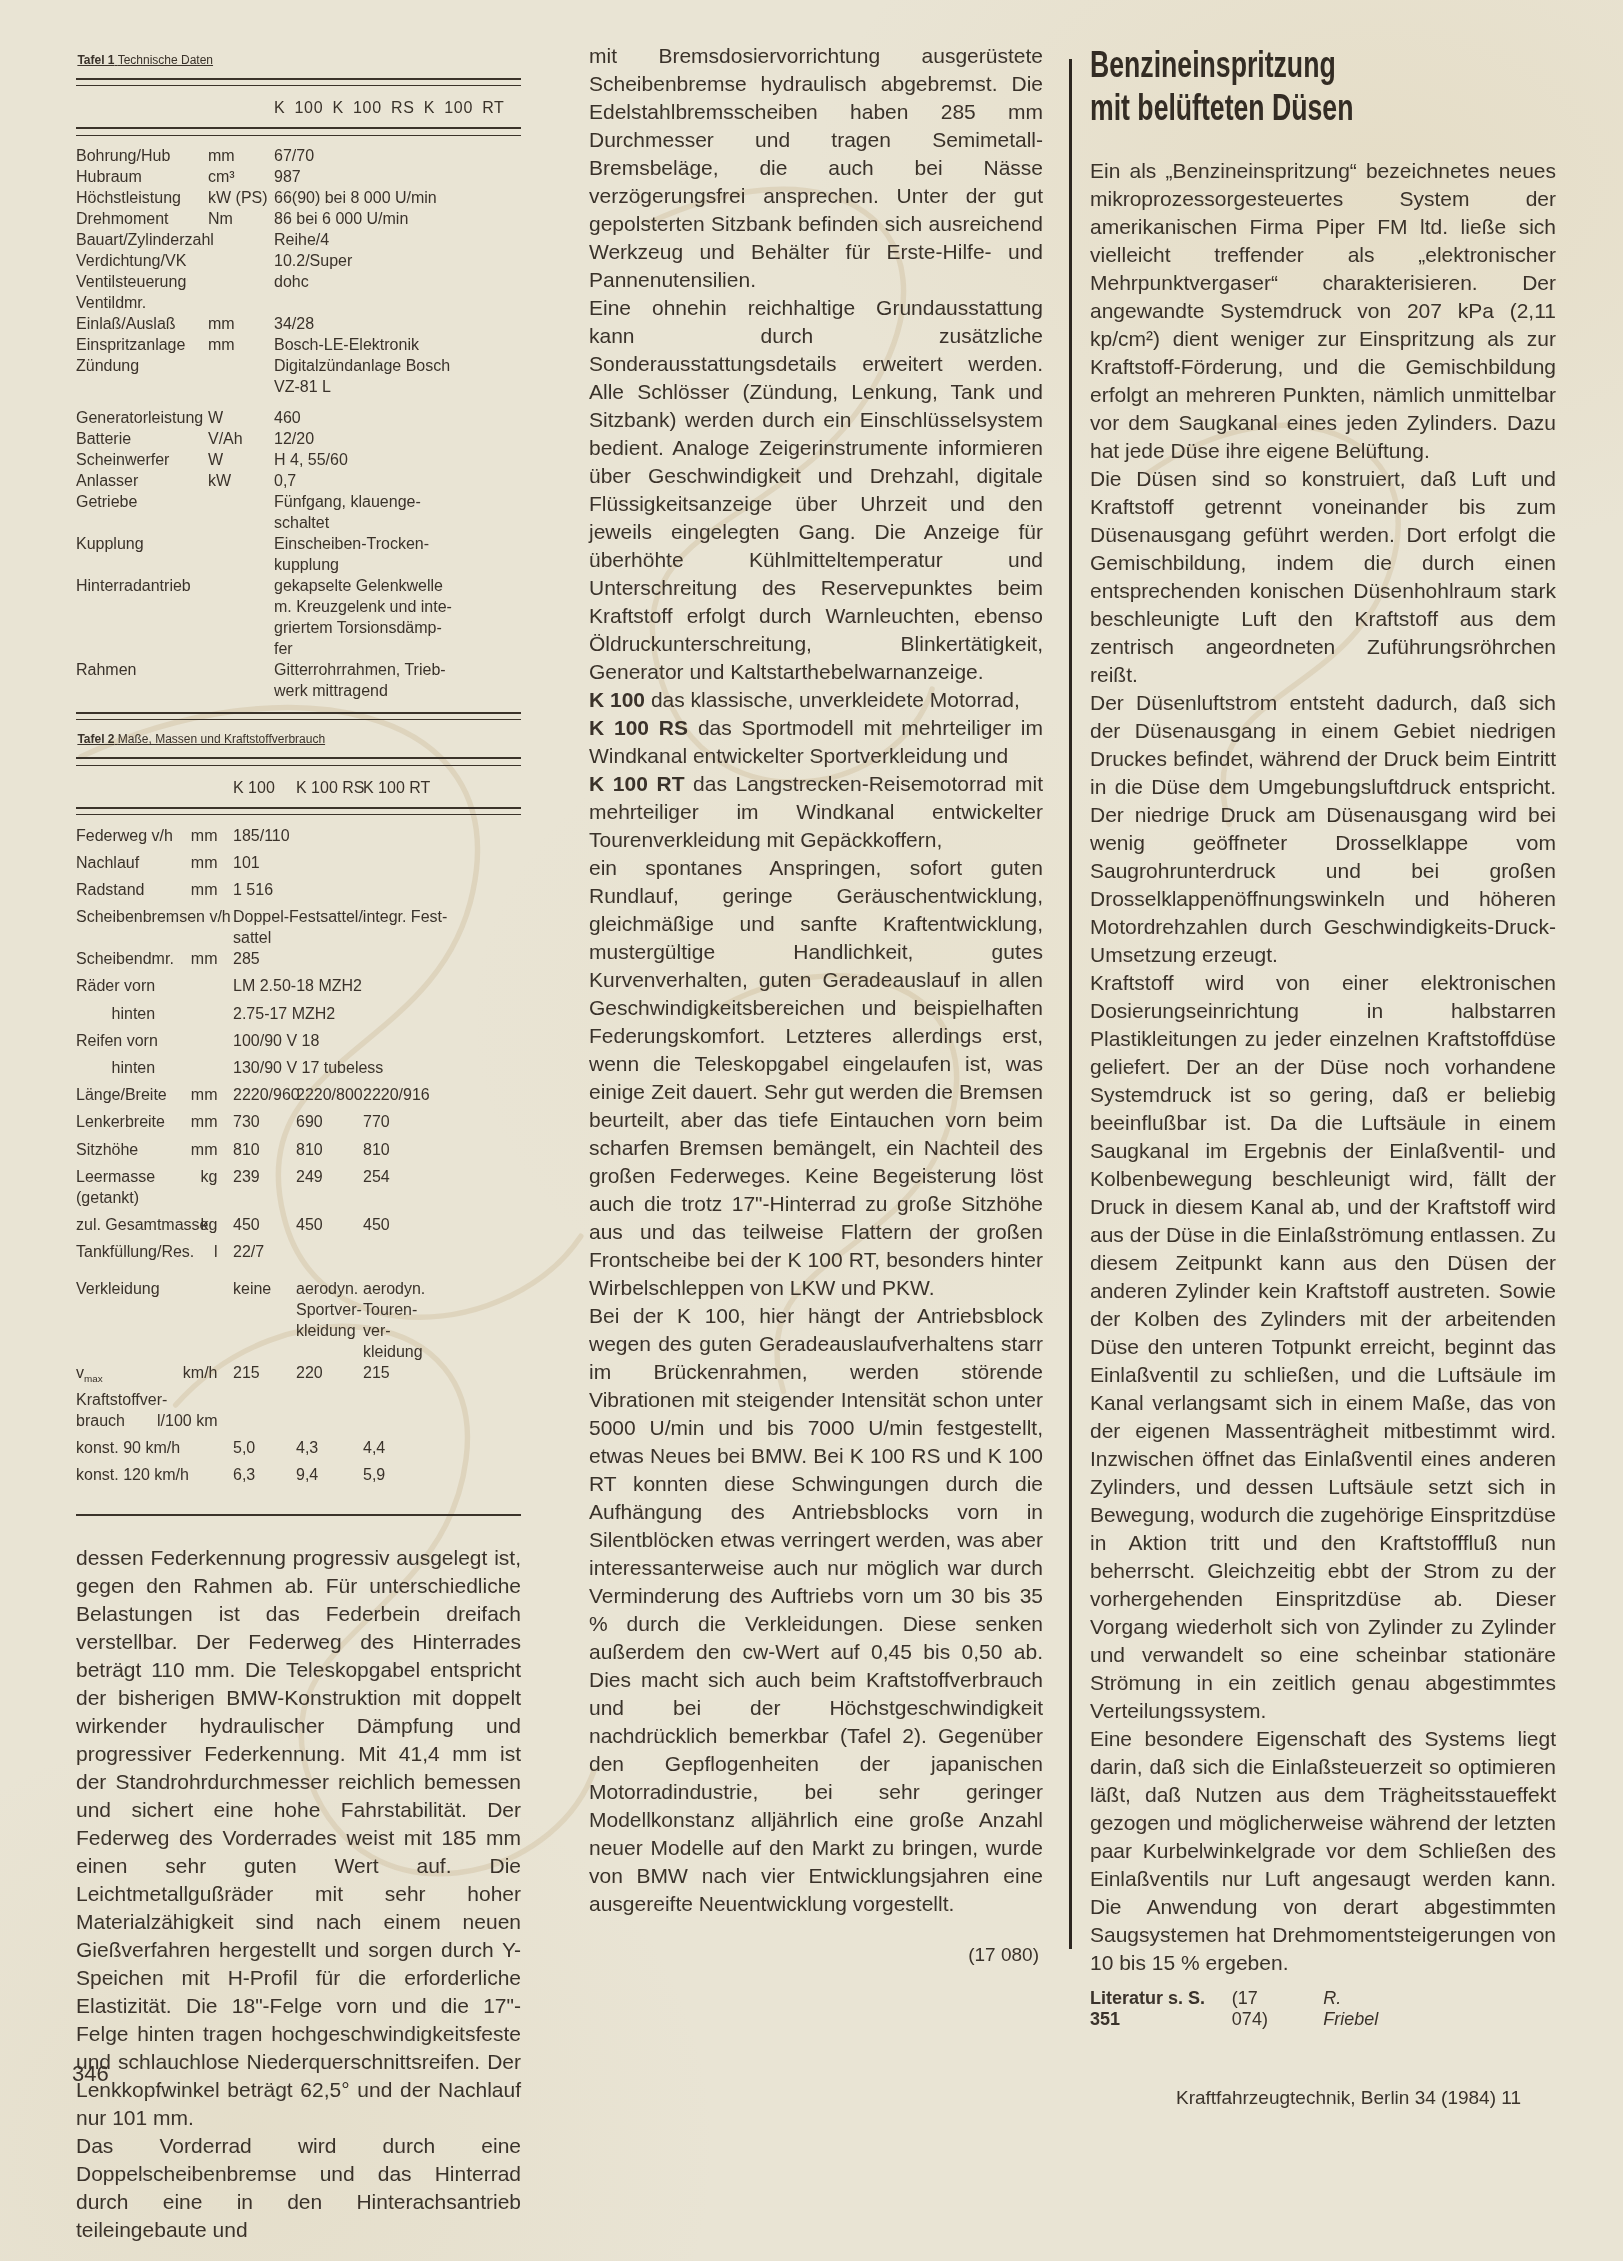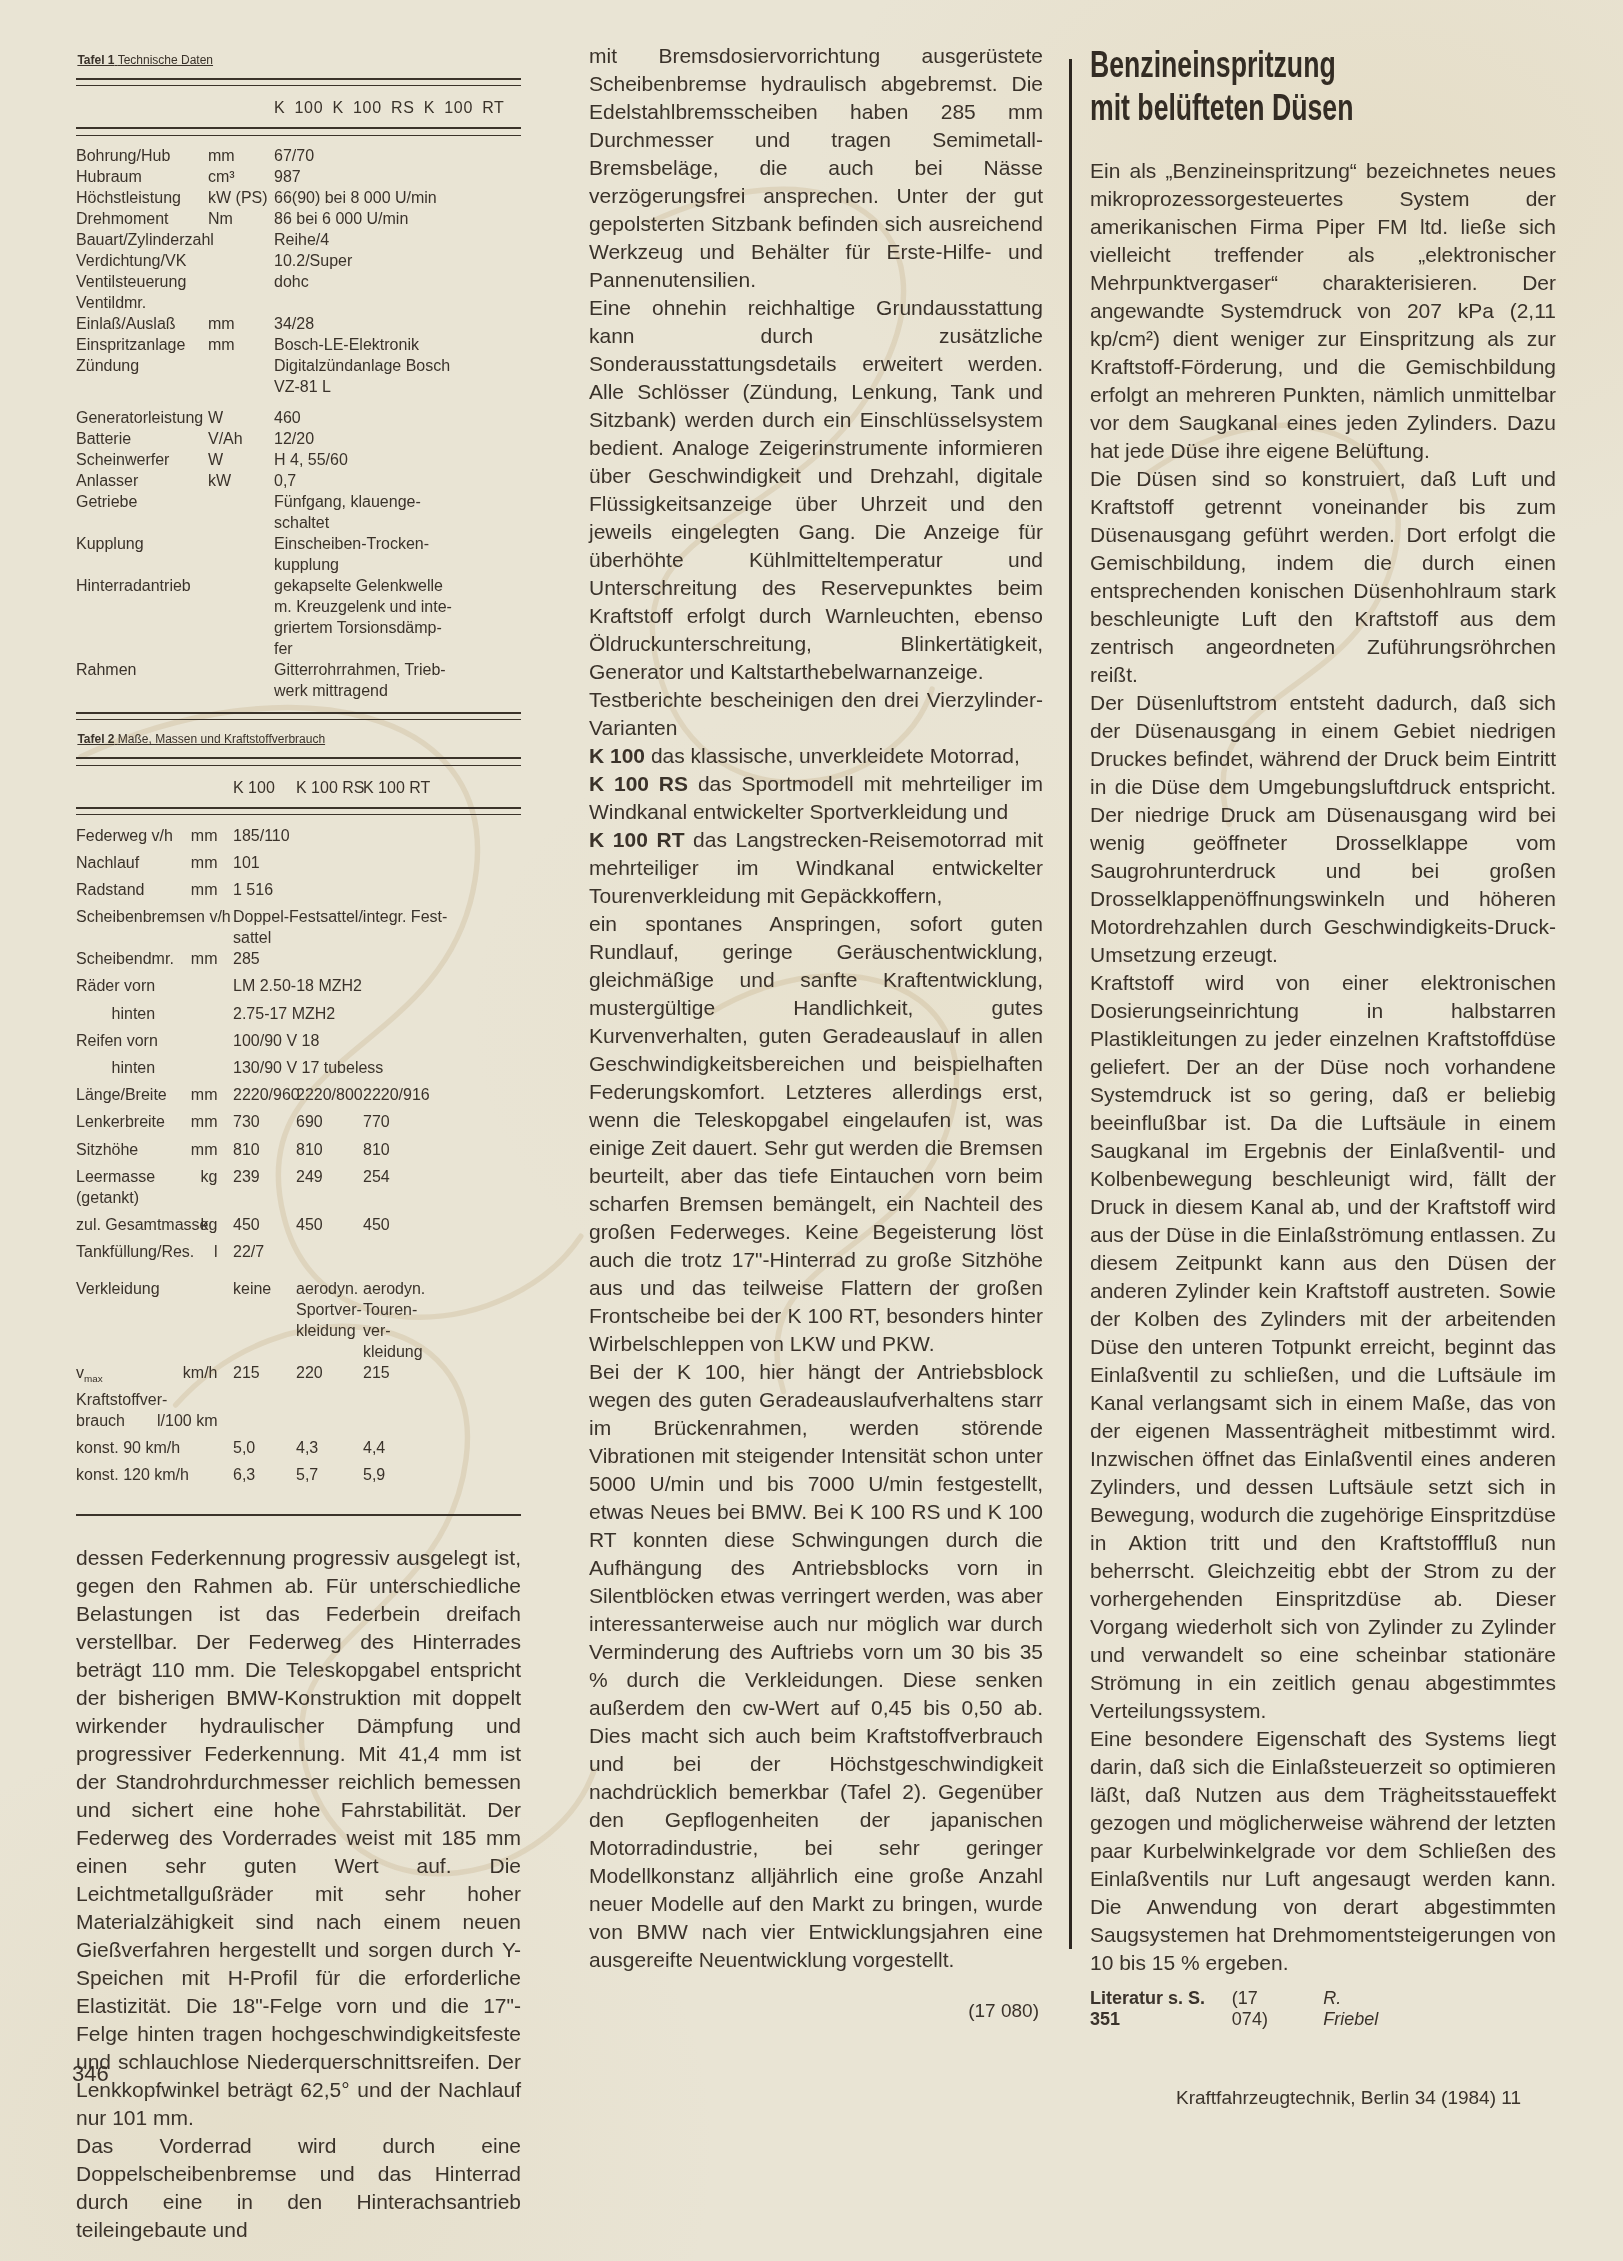--- a/index.html
+++ b/index.html
@@ -317,40 +317,39 @@
         </div>
         <div class="t2-row">
           <div class="cell lblunit"><span>konst. 90 km/h</span><sub></sub><span class="unit2"></span></div>
           <div class="cell v">5,0</div>
           <div class="cell v">4,3</div>
           <div class="cell v">4,4</div>
         </div>
         <div class="t2-row">
           <div class="cell lblunit"><span>konst. 120 km/h</span><sub></sub><span class="unit2"></span></div>
           <div class="cell v">6,3</div>
-          <div class="cell v">5,7</div>
+          <div class="cell v">9,4</div>
           <div class="cell v">5,9</div>
         </div>
       </div>
     <div class="rule-single"></div>
   </section>
 
   <div class="body-text lc-body">
 
   <p class="para"><b class="lead"></b><span>dessen Federkennung progressiv ausgelegt ist, gegen den Rahmen ab. Für unterschiedliche Belastungen ist das Federbein dreifach verstellbar. Der Federweg des Hinterrades beträgt 110 mm. Die Teleskopgabel entspricht der bisherigen BMW-Konstruktion mit doppelt wirkender hydraulischer Dämpfung und progressiver Federkennung. Mit 41,4 mm ist der Standrohrdurchmesser reichlich bemessen und sichert eine hohe Fahrstabilität. Der Federweg des Vorderrades weist mit 185 mm einen sehr guten Wert auf. Die Leichtmetallgußräder mit sehr hoher Materialzähigkeit sind nach einem neuen Gießverfahren hergestellt und sorgen durch Y-Speichen mit H-Profil für die erforderliche Elastizität. Die 18"-Felge vorn und die 17"-Felge hinten tragen hochgeschwindigkeitsfeste und schlauchlose Niederquerschnittsreifen. Der Lenkkopfwinkel beträgt 62,5° und der Nachlauf nur 101 mm.</span></p>
       <p class="para"><b class="lead"></b><span>Das Vorderrad wird durch eine Doppelscheibenbremse und das Hinterrad durch eine in den Hinterachsantrieb teileingebaute und</span></p>
     </div>
 </div>
 
 <div class="col-mid">
   <div class="body-text">
 
   <p class="para"><b class="lead"></b><span>mit Bremsdosiervorrichtung ausgerüstete Scheibenbremse hydraulisch abgebremst. Die Edelstahlbremsscheiben haben 285 mm Durchmesser und tragen Semimetall-Bremsbeläge, die auch bei Nässe verzögerungsfrei ansprechen. Unter der gut gepolsterten Sitzbank befinden sich ausreichend Werkzeug und Behälter für Erste-Hilfe- und Pannenutensilien.</span></p>
       <p class="para"><b class="lead"></b><span>Eine ohnehin reichhaltige Grundausstattung kann durch zusätzliche Sonderausstattungsdetails erweitert werden. Alle Schlösser (Zündung, Lenkung, Tank und Sitzbank) werden durch ein Einschlüsselsystem bedient. Analoge Zeigerinstrumente informieren über Geschwindigkeit und Drehzahl, digitale Flüssigkeitsanzeige über Uhrzeit und den jeweils eingelegten Gang. Die Anzeige für überhöhte Kühlmitteltemperatur und Unterschreitung des Reservepunktes beim Kraftstoff erfolgt durch Warnleuchten, ebenso Öldruckunterschreitung, Blinkertätigkeit, Generator und Kaltstarthebelwarnanzeige.</span></p>
-      <p class="para"><b class="lead"></b><span>Testberichte bescheinigen den drei Vierzylinder-Varianten</span></p>
       <p class="para"><b class="lead">K 100 </b><span>das klassische, unverkleidete Motorrad,</span></p>
       <p class="para"><b class="lead">K 100 RS </b><span>das Sportmodell mit mehrteiliger im Windkanal entwickelter Sportverkleidung und</span></p>
       <p class="para"><b class="lead">K 100 RT </b><span>das Langstrecken-Reisemotorrad mit mehrteiliger im Windkanal entwickelter Tourenverkleidung mit Gepäckkoffern,</span></p>
       <p class="para"><b class="lead"></b><span>ein spontanes Anspringen, sofort guten Rundlauf, geringe Geräuschentwicklung, gleichmäßige und sanfte Kraftentwicklung, mustergültige Handlichkeit, gutes Kurvenverhalten, guten Geradeauslauf in allen Geschwindigkeitsbereichen und beispielhaften Federungskomfort. Letzteres allerdings erst, wenn die Teleskopgabel eingelaufen ist, was einige Zeit dauert. Sehr gut werden die Bremsen beurteilt, aber das tiefe Eintauchen vorn beim scharfen Bremsen bemängelt, ein Nachteil des großen Federweges. Keine Begeisterung löst auch die trotz 17"-Hinterrad zu große Sitzhöhe aus und das teilweise Flattern der großen Frontscheibe bei der K 100 RT, besonders hinter Wirbelschleppen von LKW und PKW.</span></p>
       <p class="para"><b class="lead"></b><span>Bei der K 100, hier hängt der Antriebsblock wegen des guten Geradeauslaufverhaltens starr im Brückenrahmen, werden störende Vibrationen mit steigender Intensität schon unter 5000 U/min und bis 7000 U/min festgestellt, etwas Neues bei BMW. Bei K 100 RS und K 100 RT konnten diese Schwingungen durch die Aufhängung des Antriebsblocks vorn in Silentblöcken etwas verringert werden, was aber interessanterweise auch nur möglich war durch Verminderung des Auftriebs vorn um 30 bis 35 % durch die Verkleidungen. Diese senken außerdem den cw-Wert auf 0,45 bis 0,50 ab. Dies macht sich auch beim Kraftstoffverbrauch und bei der Höchstgeschwindigkeit nachdrücklich bemerkbar (Tafel 2). Gegenüber den Gepflogenheiten der japanischen Motorradindustrie, bei sehr geringer Modellkonstanz alljährlich eine große Anzahl neuer Modelle auf den Markt zu bringen, wurde von BMW nach vier Entwicklungsjahren eine ausgereifte Neuentwicklung vorgestellt.</span></p>
     </div>
   <div class="ref-mid">(17 080)</div>
 </div>
 
 <div class="col-right">

